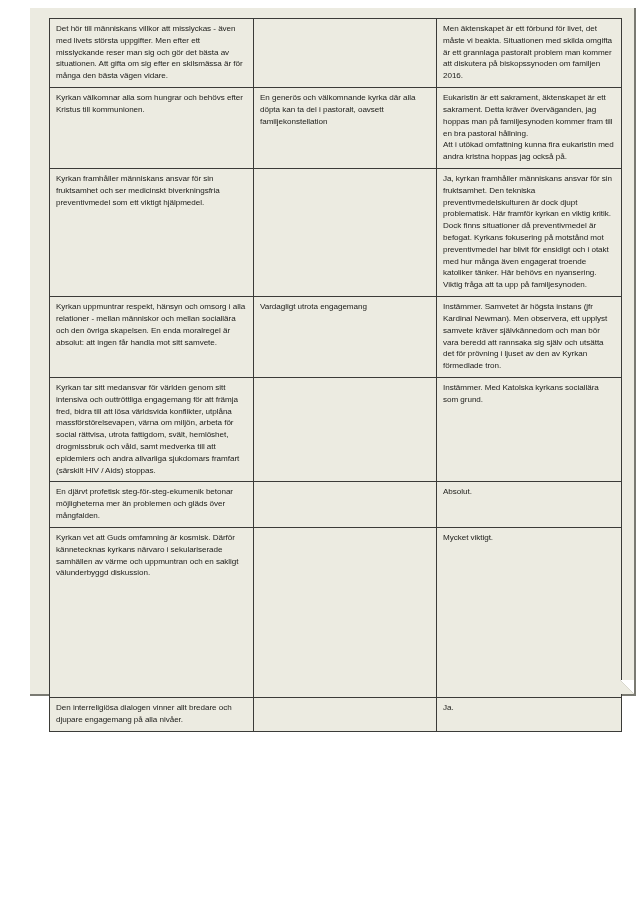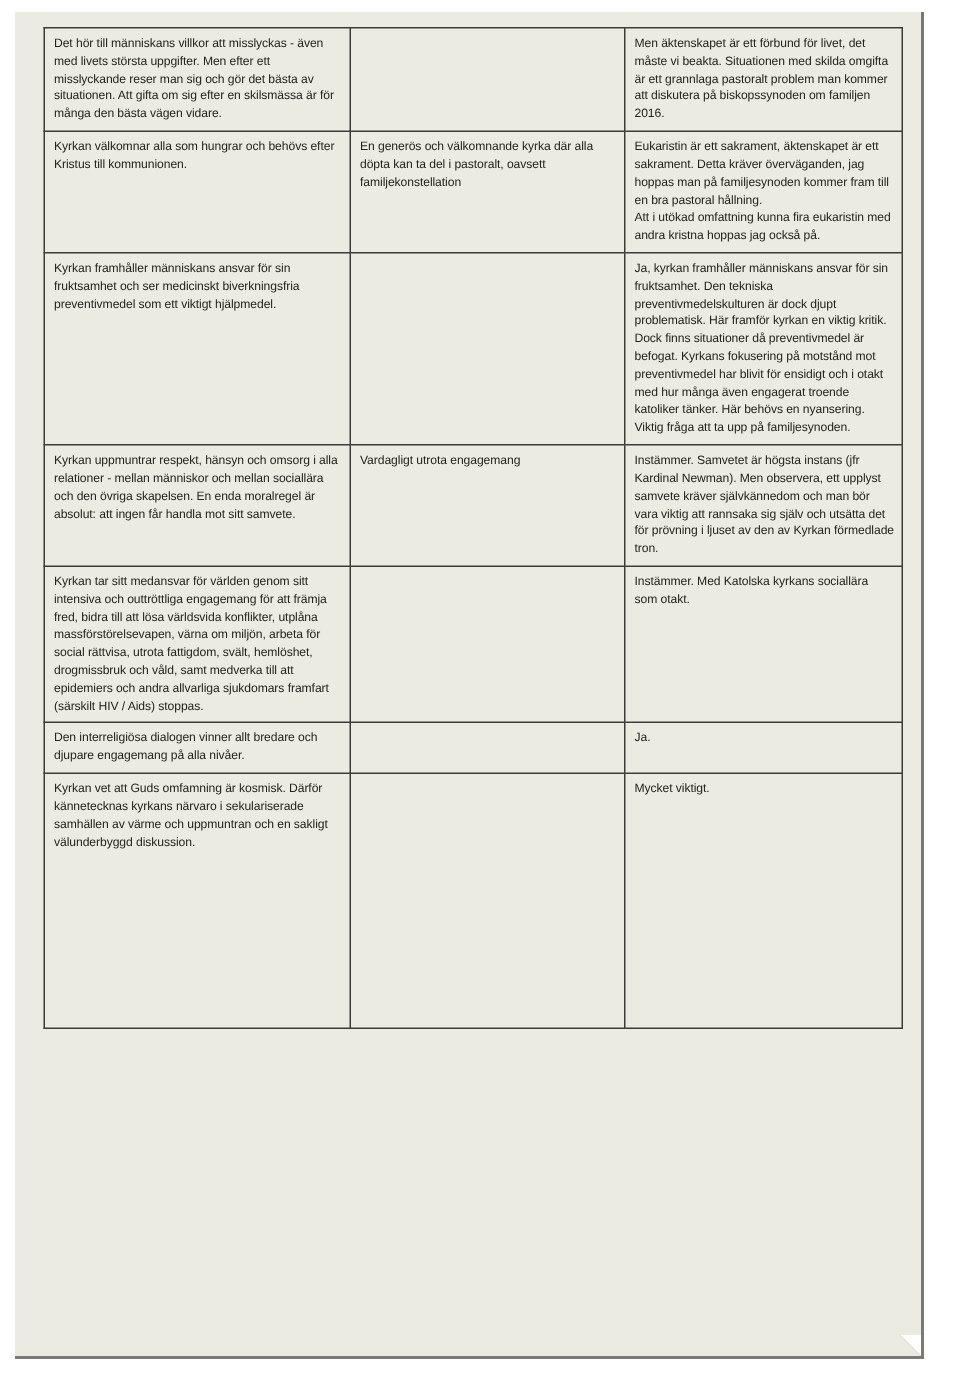--- a/index.html
+++ b/index.html
@@ -19,24 +19,24 @@
     position: relative;
     width: 640px;
     height: 920px;
     background: #ffffff;
     box-sizing: border-box;
   }
 
   
   #sheet {
     position: absolute;
-    left: 10px;
+    left: 30px;
     top: 8px;
     width: 606px;
-    height: 898px;
+    height: 688px;
     background: #ecebe1;
     box-sizing: border-box;
     border-right: 2px solid #7a7a72;
     border-bottom: 2px solid #7a7a72;
   }
 
   
   #page-curl {
     position: absolute;
     right: 0px;
@@ -135,58 +135,69 @@
           </tr>
 
           <tr>
             <td>
                 <span class="cell-text">Kyrkan uppmuntrar respekt, hänsyn och omsorg i alla relationer - mellan människor och mellan sociallära och den övriga skapelsen. En enda moralregel är absolut: att ingen får handla mot sitt samvete.</span>
               </td>
             <td>
                 <span class="cell-text">Vardagligt utrota engagemang</span>
               </td>
             <td>
-                <span class="cell-text">Instämmer. Samvetet är högsta instans (jfr Kardinal Newman). Men observera, ett upplyst samvete kräver självkännedom och man bör vara viktig att rannsaka sig själv och utsätta det för prövning i ljuset av den av Kyrkan förmedlade tron.</span>
+                <span class="cell-text">Instämmer. Samvetet är högsta instans (jfr Kardinal Newman). Men observera, ett upplyst samvete kräver självkännedom och man bör vara beredd att rannsaka sig själv och utsätta det för prövning i ljuset av den av Kyrkan förmedlade tron.</span>
               </td>
           </tr>
 
           <tr>
             <td>
                 <span class="cell-text">Kyrkan tar sitt medansvar för världen genom sitt intensiva och outtröttliga engagemang för att främja fred, bidra till att lösa världsvida konflikter, utplåna massförstörelsevapen, värna om miljön, arbeta för social rättvisa, utrota fattigdom, svält, hemlöshet, drogmissbruk och våld, samt medverka till att epidemiers och andra allvarliga sjukdomars framfart (särskilt HIV / Aids) stoppas.</span>
               </td>
             <td>
                 <span class="cell-text"></span>
               </td>
             <td>
-                <span class="cell-text">Instämmer. Med Katolska kyrkans sociallära som otakt.</span>
-              </td>
-          </tr>
-
+                <span class="cell-text">Instämmer. Med Katolska kyrkans sociallära som grund.</span>
+              </td>
+          </tr>
+
+          <tr>
+            <td>
+                <span class="cell-text">En djärvt profetisk steg-för-steg-ekumenik betonar möjligheterna mer än problemen och gläds över mångfalden.</span>
+              </td>
+            <td>
+                <span class="cell-text"></span>
+              </td>
+            <td>
+                <span class="cell-text">Absolut.</span>
+              </td>
+          </tr>
+
+          <tr style="height:170px;">
+            <td>
+                <span class="cell-text">Kyrkan vet att Guds omfamning är kosmisk. Därför kännetecknas kyrkans närvaro i sekulariserade samhällen av värme och uppmuntran och en sakligt välunderbyggd diskussion.</span>
+              </td>
+            <td>
+                <span class="cell-text"></span>
+              </td>
+            <td>
+                <span class="cell-text">Mycket viktigt.</span>
+              </td>
+          </tr>
 
           <tr>
             <td>
                 <span class="cell-text">Den interreligiösa dialogen vinner allt bredare och djupare engagemang på alla nivåer.</span>
               </td>
             <td>
                 <span class="cell-text"></span>
               </td>
             <td>
                 <span class="cell-text">Ja.</span>
-              </td>
-          </tr>
-
-          <tr style="height:170px;">
-            <td>
-                <span class="cell-text">Kyrkan vet att Guds omfamning är kosmisk. Därför kännetecknas kyrkans närvaro i sekulariserade samhällen av värme och uppmuntran och en sakligt välunderbyggd diskussion.</span>
-              </td>
-            <td>
-                <span class="cell-text"></span>
-              </td>
-            <td>
-                <span class="cell-text">Mycket viktigt.</span>
               </td>
           </tr>
 
         </tbody>
       </table>
     </div>
     <div id="page-curl"></div>
   </div>
 </div>
 

